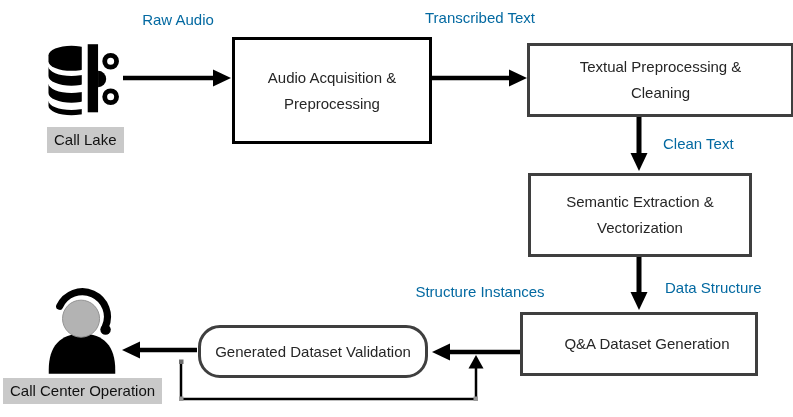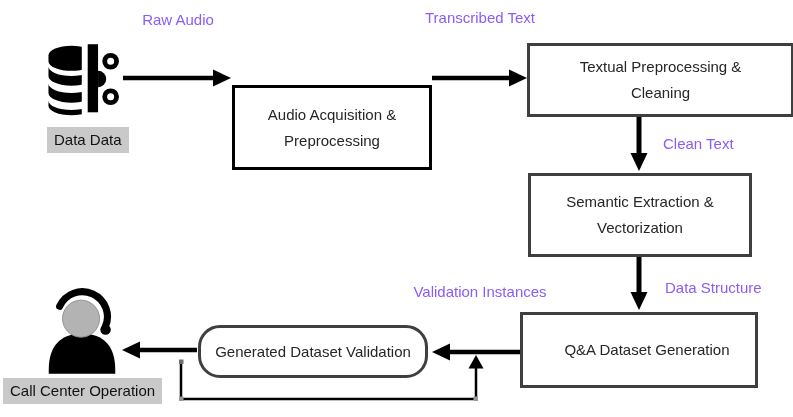--- a/index.html
+++ b/index.html
@@ -29,21 +29,21 @@
     font-size: 15px;
     line-height: 26px;
     color: #262626;
     box-sizing: border-box;
   }
   .box.primary   { border: 3px solid #000000; }
   .box.secondary { border: 3px solid #3f3f3f; }
   .edge-label {
     position: absolute;
     font-size: 15px;
-    color: #8b5cf6;
+    color: #0369a1;
     white-space: nowrap;
   }
   .edge-label.centered { text-align: center; }
   .tag {
     position: absolute;
     background: #c9c9c9;
     color: #111111;
     font-size: 15px;
     line-height: 19px;
     padding: 3px 7px 4px 7px;
@@ -116,53 +116,53 @@
     <circle cx="86" cy="74" r="8" fill="none" stroke="#000" stroke-width="6.5"></circle>
   </svg>
 
   <svg class="icon" style="left:44px; top:286px;" width="76" height="90" viewBox="0 0 80 94" xmlns="http://www.w3.org/2000/svg">
     <path d="M5,92 L5,88 C5,63 17,50 40,50 C63,50 75,63 75,88 L75,92 Z" fill="#000"></path>
     <circle cx="39" cy="34" r="19.5" fill="#b3b3b3" stroke="#8f8f8f" stroke-width="1"></circle>
     <path d="M16.5,21 A26,26 0 0 1 64.4,42.9" fill="none" stroke="#000" stroke-width="7.5" stroke-linecap="round"></path>
     <circle cx="64.8" cy="45.5" r="5.5" fill="#000"></circle>
   </svg>
 
-  <div class="box primary" style="left:232px; top:37px; width:200px; height:85px;margin-top:48px;">
+  <div class="box primary" style="left:232px; top:37px; width:200px; height:107px;">
     <span>Audio Acquisition &amp;</span>
     <span>Preprocessing</span>
   </div>
 
   <div class="box secondary" style="left:527px; top:43px; width:267px; height:74px;justify-content:center;">
     <span>Textual Preprocessing &amp;</span>
     <span>Cleaning</span>
   </div>
 
   <div class="box secondary" style="left:528px; top:173px; width:224px; height:84px;">
     <span>Semantic Extraction &amp;</span>
     <span>Vectorization</span>
   </div>
 
-  <div class="box secondary" style="left:520px; top:312px; width:238px; height:76px;padding-left:16px;">
+  <div class="box secondary" style="left:520px; top:312px; width:238px; height:64px;padding-left:16px;">
     <span>Q&amp;A Dataset Generation</span>
   </div>
 
   <div class="box secondary" style="left:198px; top:325px; width:230px; height:53px;border-radius:22px;">
     <span>Generated Dataset Validation</span>
   </div>
 
   <div class="edge-label centered" style="left:120px; top:11px; width:116px;">Raw Audio</div>
 
   <div class="edge-label centered" style="left:422px; top:9px; width:116px;">Transcribed Text</div>
 
   <div class="edge-label" style="left:663px; top:135px;">Clean Text</div>
 
   <div class="edge-label" style="left:665px; top:279px;">Data Structure</div>
 
-  <div class="edge-label centered" style="left:407px; top:283px; width:146px;">Validation Instances</div>
+  <div class="edge-label centered" style="left:407px; top:283px; width:146px;">Structure Instances</div>
 
   <div class="edge-label centered two-line" style="left:115px; top:270px; width:110px;">
   </div>
 
-  <div class="tag" style="left:47px; top:127px;">Data Data</div>
+  <div class="tag" style="left:47px; top:127px;">Call Lake</div>
 
   <div class="tag" style="left:3px; top:378px;">Call Center Operation</div>
 
 </div>
 
 </body></html>

